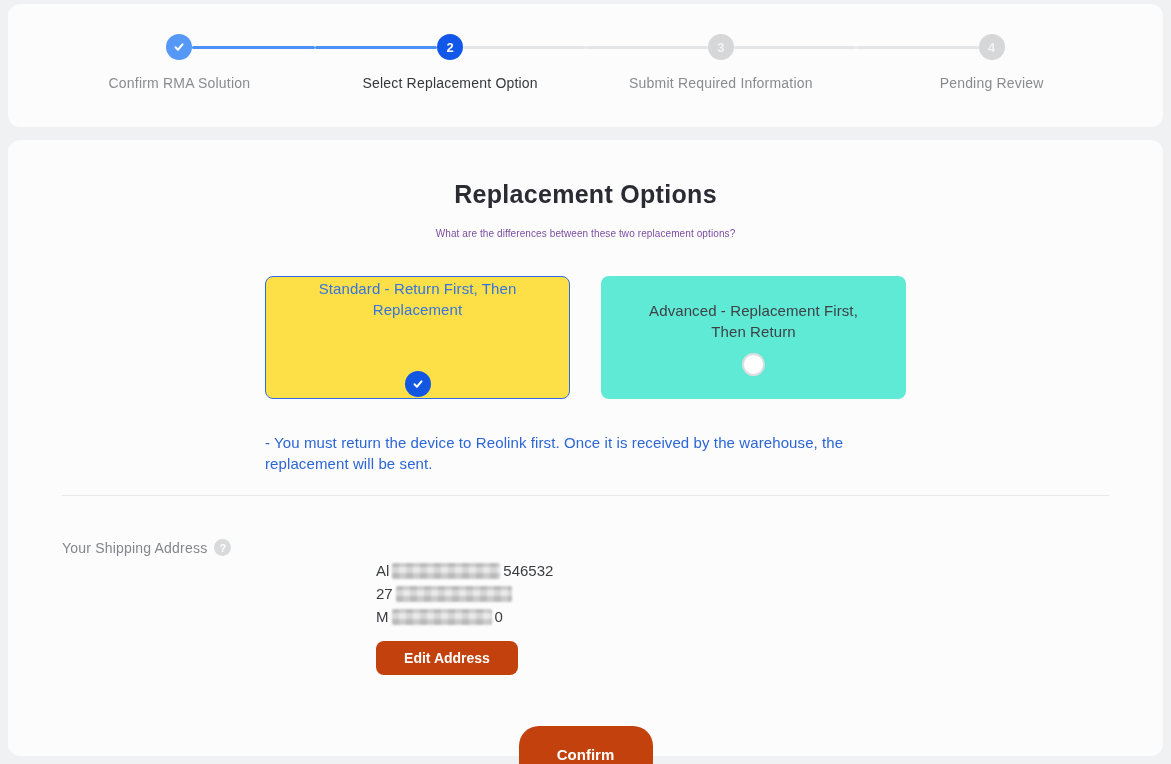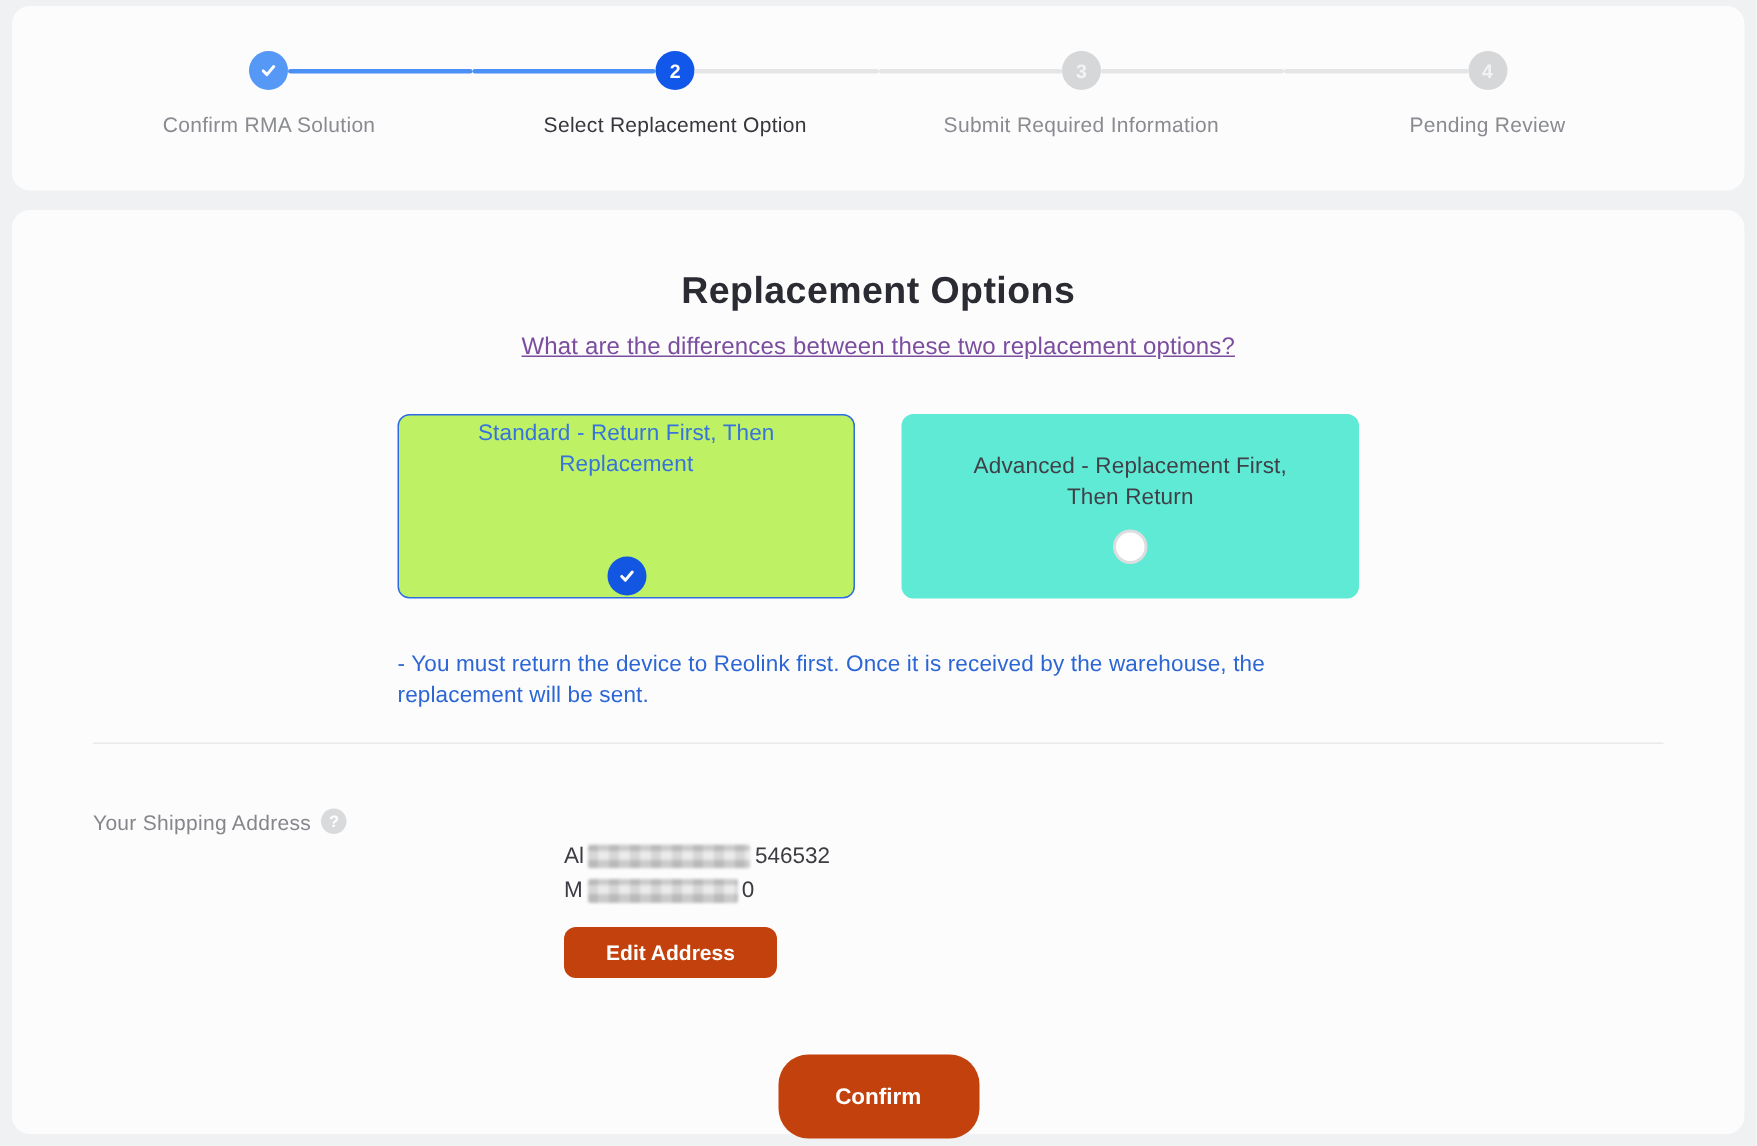--- a/index.html
+++ b/index.html
@@ -48,31 +48,31 @@
     background: #fcfcfd;
     border-radius: 12px;
     padding: 40px 54px 0;
   }
   .page-title {
     margin: 0; text-align: center;
     font-size: 25px; font-weight: 700; color: #2b2c33; letter-spacing: .3px;
   }
   .help-link-wrap { text-align: center; margin-top: 14px; }
   .help-link {
-    color: #7b4d9f; font-size: 16px; letter-spacing: .1px;
-    text-decoration: underline; cursor: pointer; text-align: center;
+    color: #7b4d9f; font-size: 10px; letter-spacing: .1px;
+    cursor: pointer; text-align: center;
   }
 
   .options { display: flex; justify-content: center; gap: 31px; margin-top: 35px; }
   .option {
     width: 305px; height: 123px; border-radius: 8px;
     display: flex; flex-direction: column; align-items: center; justify-content: center;
     padding: 0 30px; text-align: center; cursor: pointer;
   }
-  .option.selected { background: #bef264; border: 1px solid #2d6ce2; color: #3673dd; gap: 40px; }
+  .option.selected { background: #fde047; border: 1px solid #2d6ce2; color: #3673dd; gap: 40px; }
   .option.unselected { background: #5eead4; color: #404148; }
   .option-label { font-size: 15px; line-height: 21px; letter-spacing: .1px; }
   .check-circle {
     width: 26px; height: 26px; border-radius: 50%;
     background: #1256e2; margin-top: 11px;
     display: flex; align-items: center; justify-content: center; flex: none;
   }
   .check-circle svg { width: 14px; height: 14px; }
   .radio-circle {
     width: 23px; height: 23px; border-radius: 50%;
@@ -204,20 +204,25 @@
       <span class="q-icon">?</span>
     </div>
 
     <div class="address">
       <div class="addr-line">
         <span>Al</span>
         <span class="redact" style="width:108px"></span>
         <span>546532</span>
       </div>
       <div class="addr-line">
+        <span>27</span>
+        <span class="redact" style="width:116px"></span>
+        <span></span>
+      </div>
+      <div class="addr-line">
         <span>M</span>
         <span class="redact" style="width:100px"></span>
         <span>0</span>
       </div>
       <button class="btn edit-btn">Edit Address</button>
     </div>
   </div>
 
   <div class="confirm-wrap">
     <button class="btn confirm-btn">Confirm</button>

